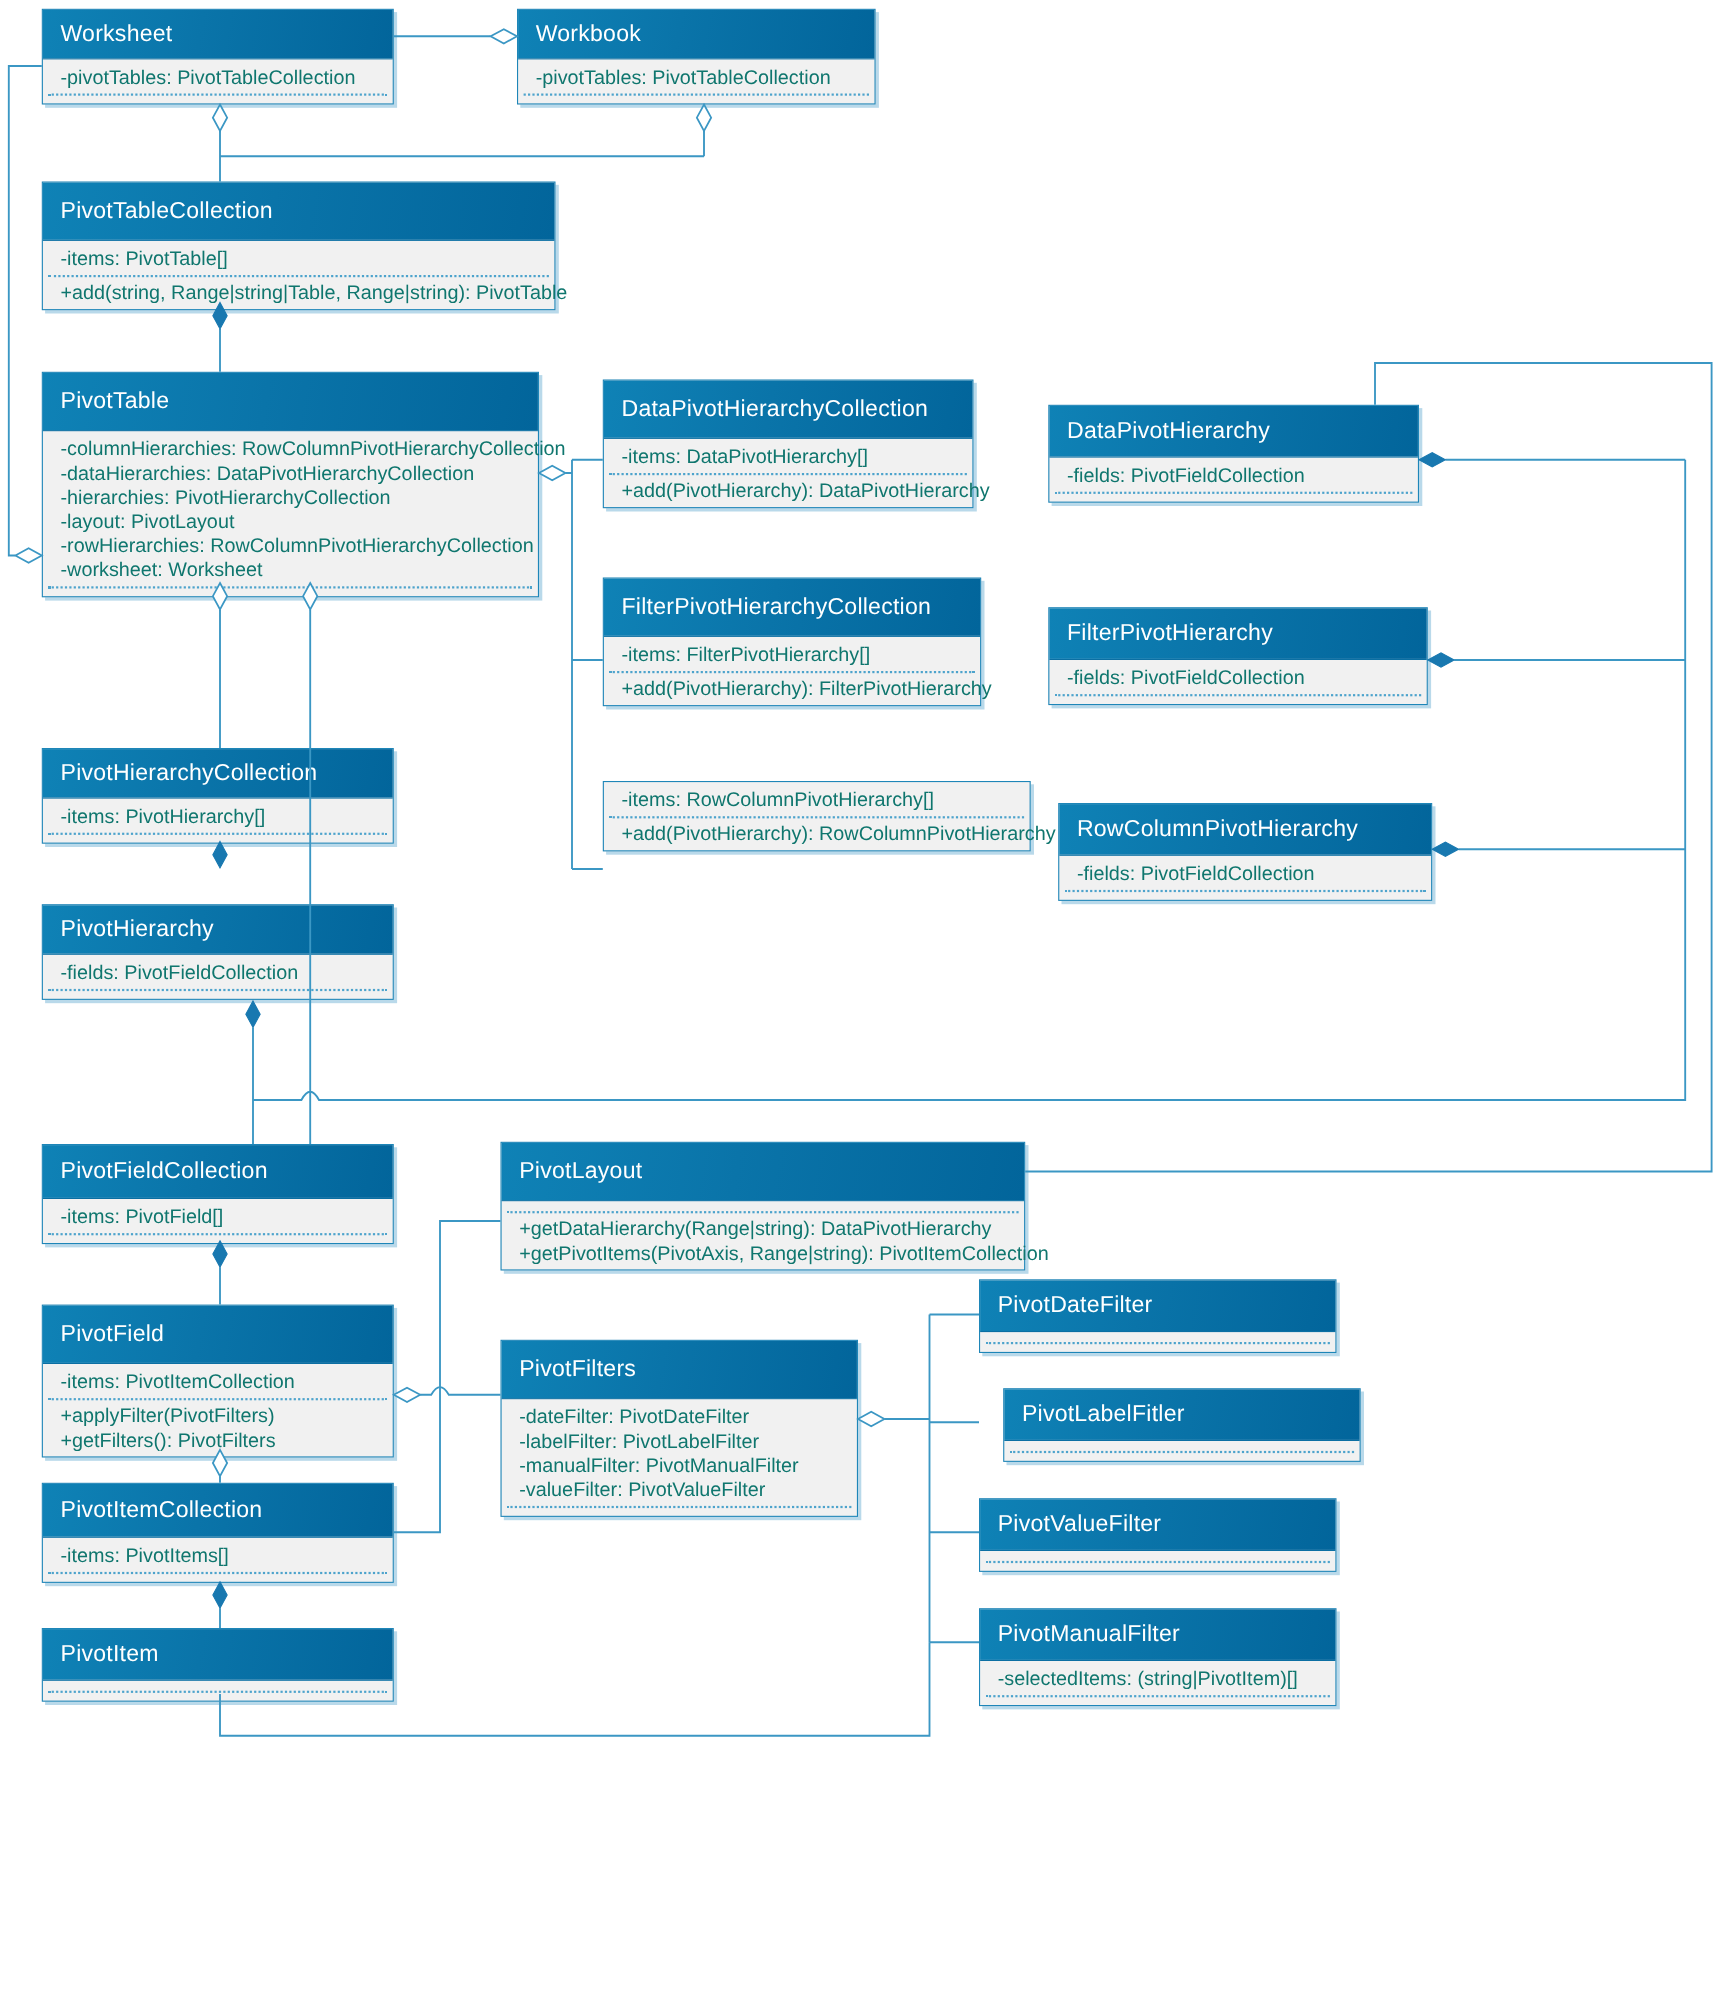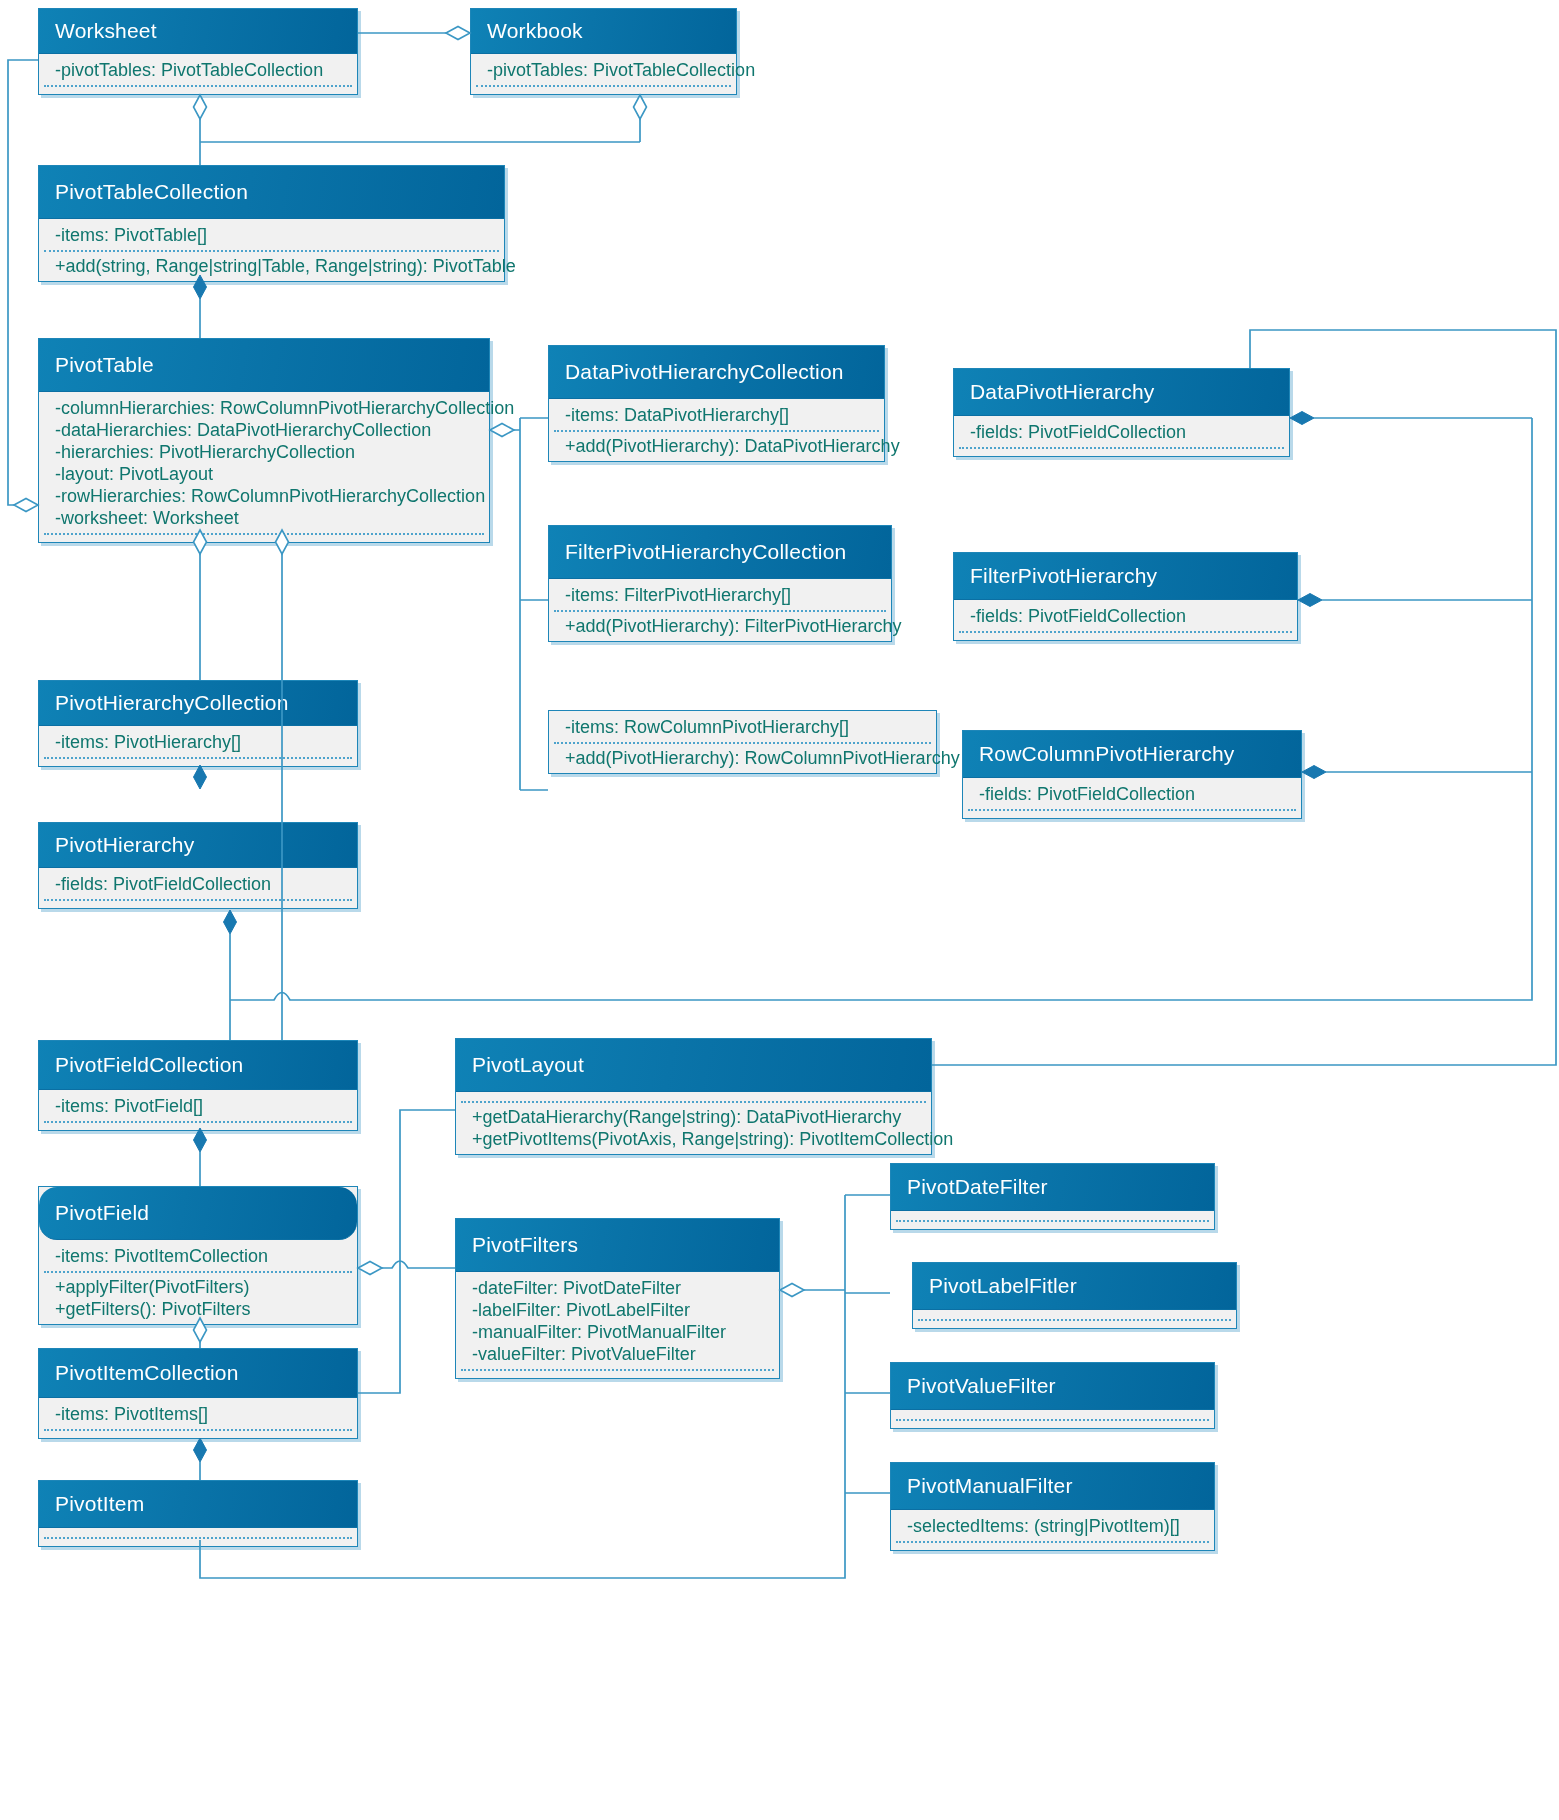--- a/index.html
+++ b/index.html
@@ -51,21 +51,21 @@
 <body>
 
 <div id="canvas">
     <div class="uml-class" style="left: 38px; top: 8px; width: 320px;">
       <div class="uml-header" style="height: 44px;">Worksheet</div>
       <div class="uml-body">
         <div class="uml-row">-pivotTables: PivotTableCollection</div>
         <div class="uml-sep"></div>
       </div>
     </div>
-    <div class="uml-class" style="left: 470px; top: 8px; width: 267px;">
+    <div class="uml-class" style="left: 470px; top: 8px; width: 326px;">
       <div class="uml-header" style="height: 44px;">Workbook</div>
       <div class="uml-body">
         <div class="uml-row">-pivotTables: PivotTableCollection</div>
         <div class="uml-sep"></div>
       </div>
     </div>
     <div class="uml-class" style="left: 38px; top: 165px; width: 467px;">
       <div class="uml-header" style="height: 52px;">PivotTableCollection</div>
       <div class="uml-body">
         <div class="uml-row">-items: PivotTable[]</div>
@@ -152,21 +152,21 @@
     </div>
     <div class="uml-class" style="left: 455px; top: 1038px; width: 477px;">
       <div class="uml-header" style="height: 52px;">PivotLayout</div>
       <div class="uml-body">
         <div class="uml-sep"></div>
         <div class="uml-row">+getDataHierarchy(Range|string): DataPivotHierarchy</div>
         <div class="uml-row">+getPivotItems(PivotAxis, Range|string): PivotItemCollection</div>
       </div>
     </div>
     <div class="uml-class" style="left: 38px; top: 1186px; width: 320px;">
-      <div class="uml-header" style="height: 52px; border-radius: 18px;">PivotField</div>
+      <div class="uml-header" style="height: 52px;">PivotField</div>
       <div class="uml-body">
         <div class="uml-row">-items: PivotItemCollection</div>
         <div class="uml-sep"></div>
         <div class="uml-row">+applyFilter(PivotFilters)</div>
         <div class="uml-row">+getFilters(): PivotFilters</div>
       </div>
     </div>
     <div class="uml-class" style="left: 455px; top: 1218px; width: 325px;">
       <div class="uml-header" style="height: 52px;">PivotFilters</div>
       <div class="uml-body">

